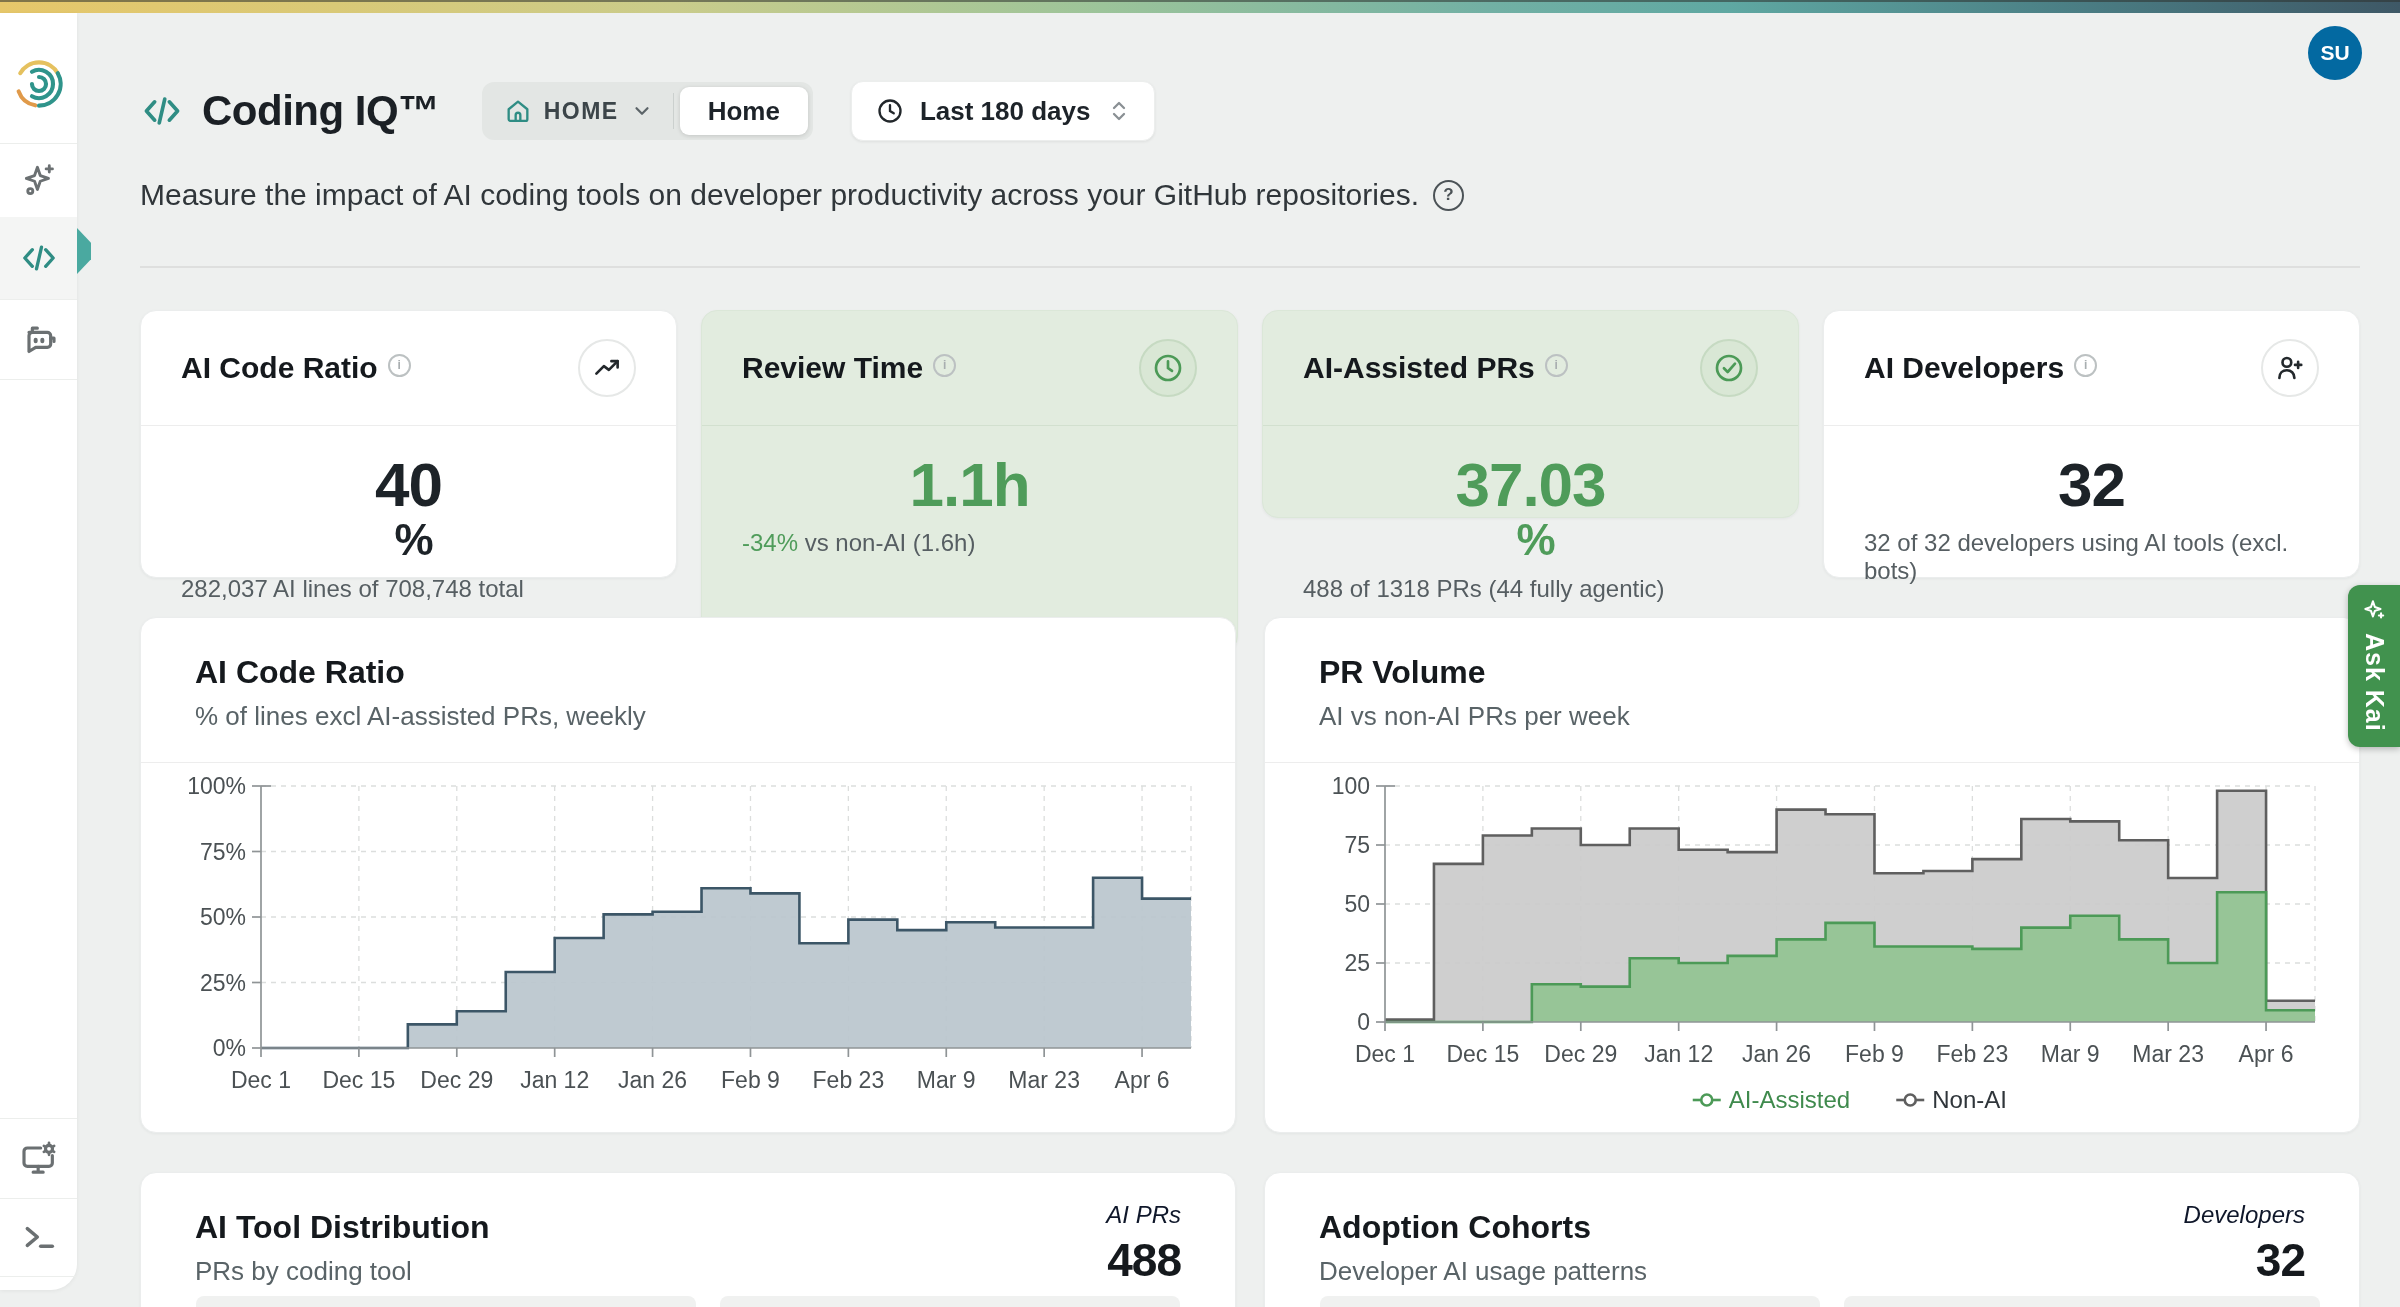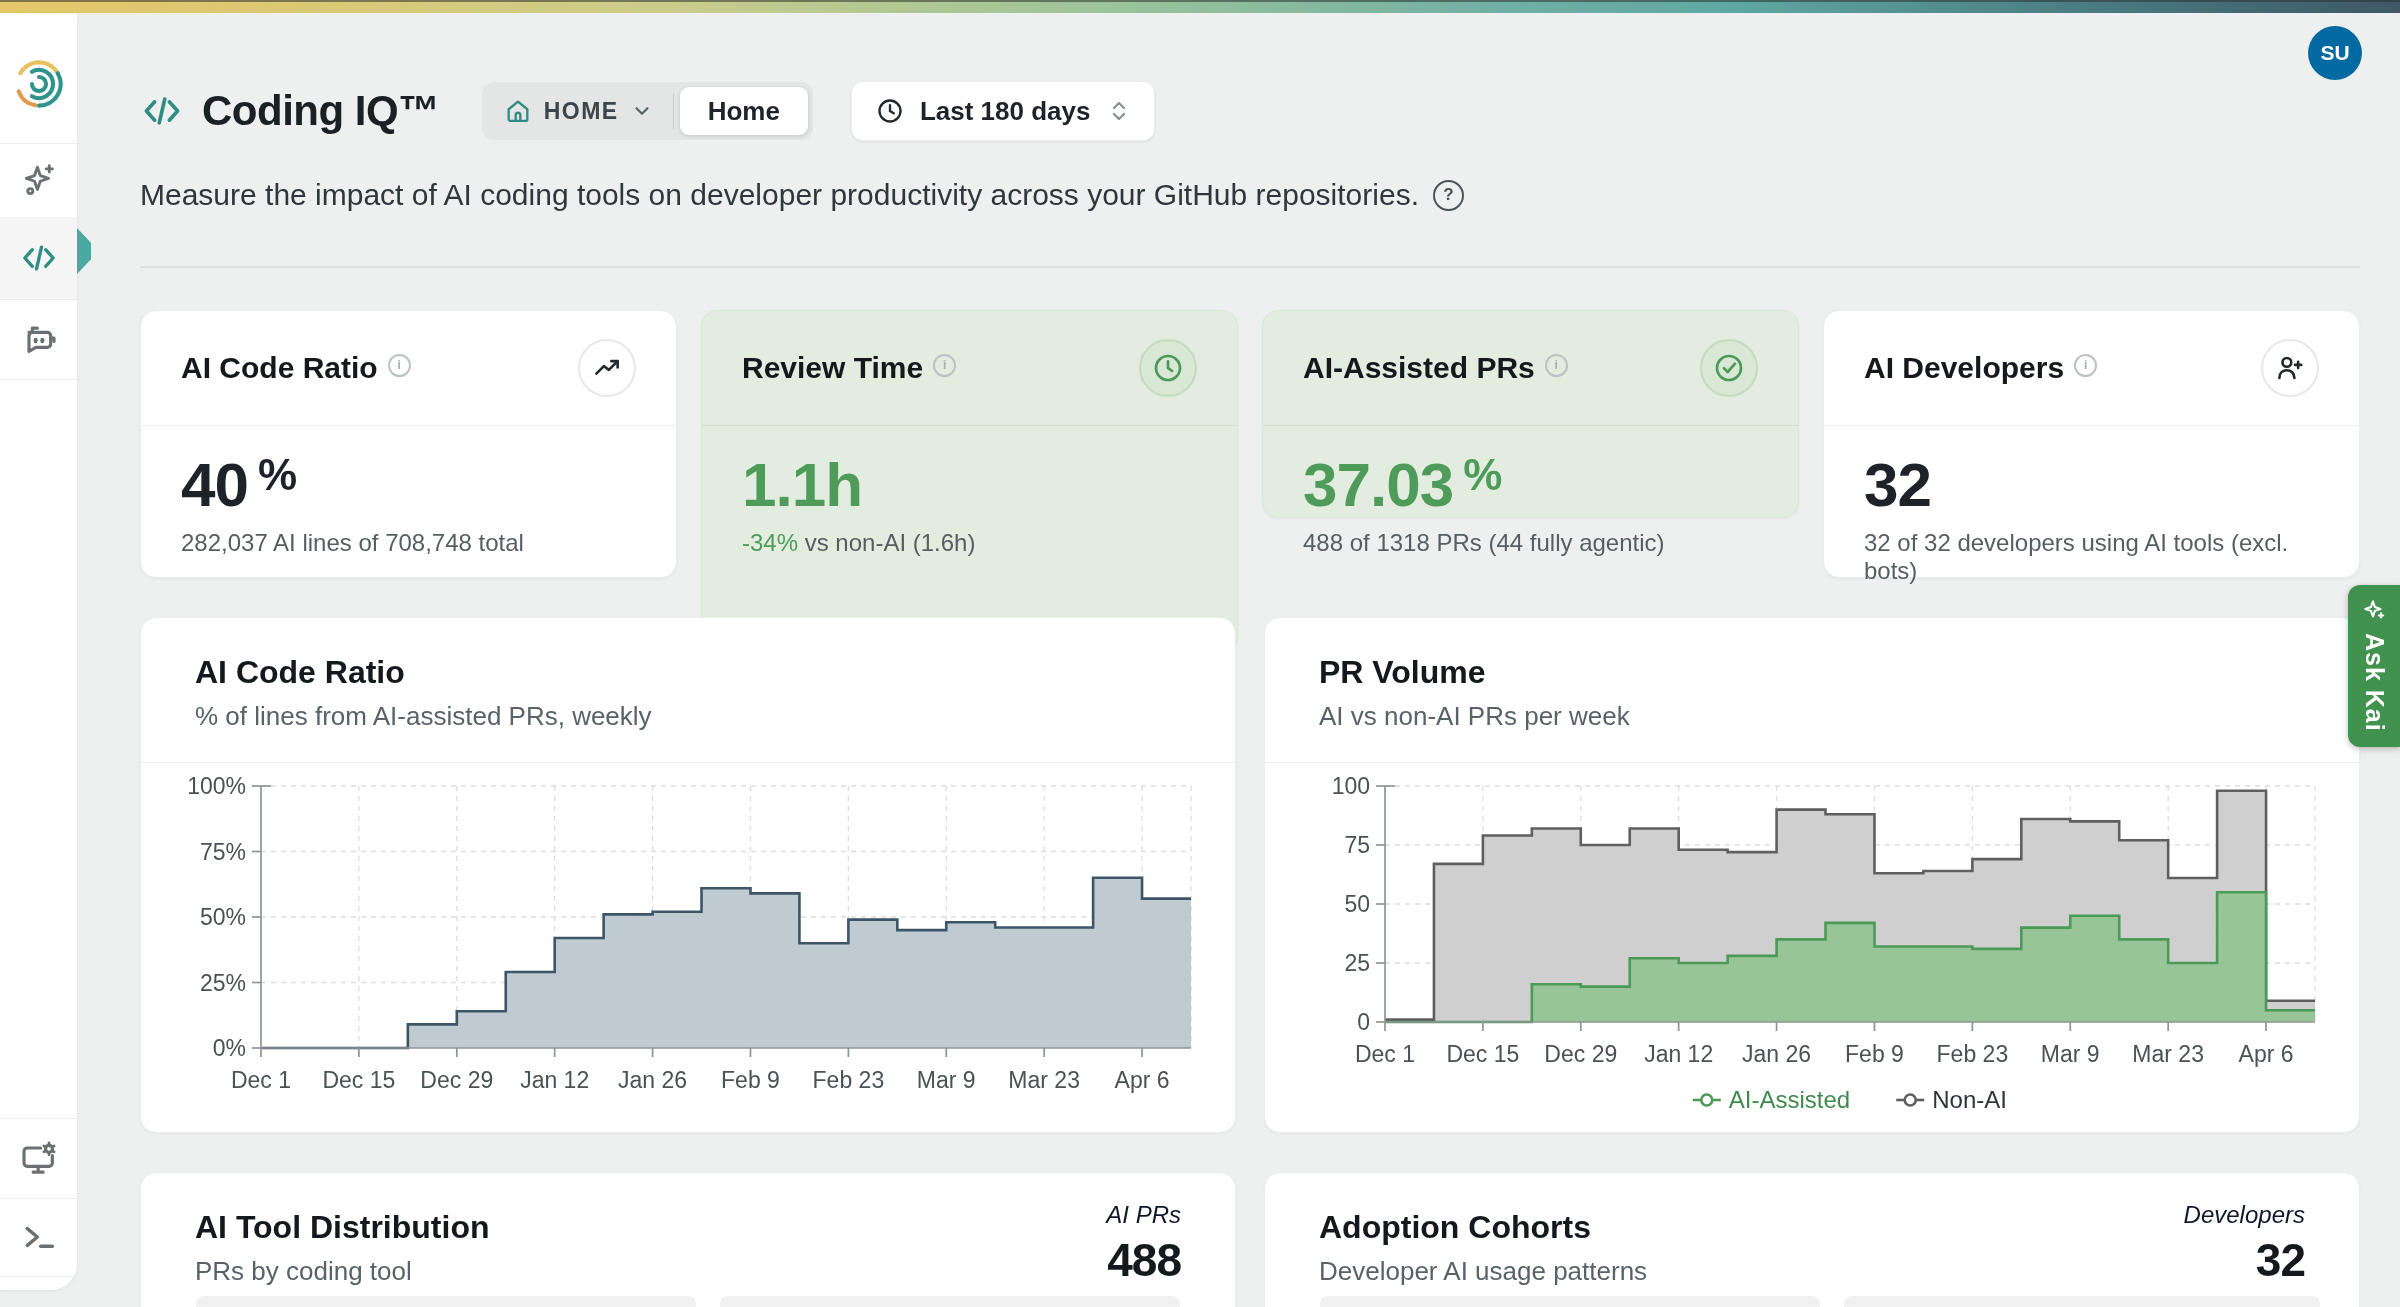--- a/index.html
+++ b/index.html
@@ -40,21 +40,21 @@
   .card.green{background:#e2ecdf;border-color:#dbe7d8;}
   .sc-head{height:114px;padding:0 40px;display:flex;align-items:center;border-bottom:1px solid #ededed;}
   .card.green .sc-head{border-bottom-color:#d2e0cf;}
   .sc-title{font-size:30px;font-weight:bold;color:#15191d;}
   .info-icon{display:inline-block;width:19px;height:19px;border:2px solid #bcc1c2;border-radius:50%;
     font-size:12px;color:#a8aeb0;text-align:center;line-height:18px;vertical-align:top;margin-left:10px;margin-top:-6px;font-weight:bold;}
   .sc-iconbtn{margin-left:auto;width:58px;height:58px;border-radius:50%;border:2px solid #e6e8e7;background:transparent;
     display:flex;align-items:center;justify-content:center;cursor:pointer;}
   .card.green .sc-iconbtn{border-color:#c6dac2;background:#d9e7d5;}
   .sc-body{padding:26px 40px 0;}
-  .sc-value{font-size:62px;font-weight:bold;letter-spacing:-1px;line-height:1.05;display:flex;align-items:flex-start;}
+  .sc-value{font-size:62px;font-weight:bold;letter-spacing:-1px;line-height:1.05;display:flex;align-items:center;flex-direction:column;}
   .sc-suffix{font-size:44px;margin-left:10px;}
   .sc-sub{font-size:24px;color:#565e62;margin-top:12px;}
   .sc-sub .hl{color:#4f9c5a;}
   .ch-head{padding:36px 54px 30px;border-bottom:1px solid #ededed;}
   .ch-title{font-size:32px;font-weight:bold;color:#15191d;}
   .ch-sub{font-size:26px;color:#596367;margin-top:10px;}
   svg.chart{position:absolute;left:20px;top:152px;}
   svg.chart .grid{stroke:#dcdedd;stroke-dasharray:5 5;stroke-width:1.3;}
   svg.chart .axis{stroke:#8f9496;stroke-width:1.7;}
   svg.chart text{font-family:"Liberation Sans",sans-serif;font-size:23px;fill:#4b5154;}
@@ -248,21 +248,21 @@
         <span>32</span>
           <span class="sc-suffix"></span>
       </div>
       <div class="sc-sub"><span class="hl"></span><span>32 of 32 developers using AI tools (excl. bots)</span></div>
     </div>
   </div>
 
   <div class="card" style="left:140px;top:617px;width:1096px;height:516px;">
     <div class="ch-head">
       <div class="ch-title">AI Code Ratio</div>
-      <div class="ch-sub">% of lines from AI-assisted PRs, weekly</div>
+      <div class="ch-sub">% of lines excl AI-assisted PRs, weekly</div>
     </div>
     <svg class="chart" id="chart0" width="1056" height="350" viewBox="0 0 1056 350">
         <line x1="100" y1="212.5" x2="1030" y2="212.5" class="grid"></line>
         <line x1="100" y1="147" x2="1030" y2="147" class="grid"></line>
         <line x1="100" y1="81.5" x2="1030" y2="81.5" class="grid"></line>
         <line x1="100" y1="16" x2="1030" y2="16" class="grid"></line>
         <line x1="197.89473684210526" y1="16" x2="197.89473684210526" y2="278" class="grid"></line>
         <line x1="295.7894736842105" y1="16" x2="295.7894736842105" y2="278" class="grid"></line>
         <line x1="393.6842105263158" y1="16" x2="393.6842105263158" y2="278" class="grid"></line>
         <line x1="491.57894736842104" y1="16" x2="491.57894736842104" y2="278" class="grid"></line>

